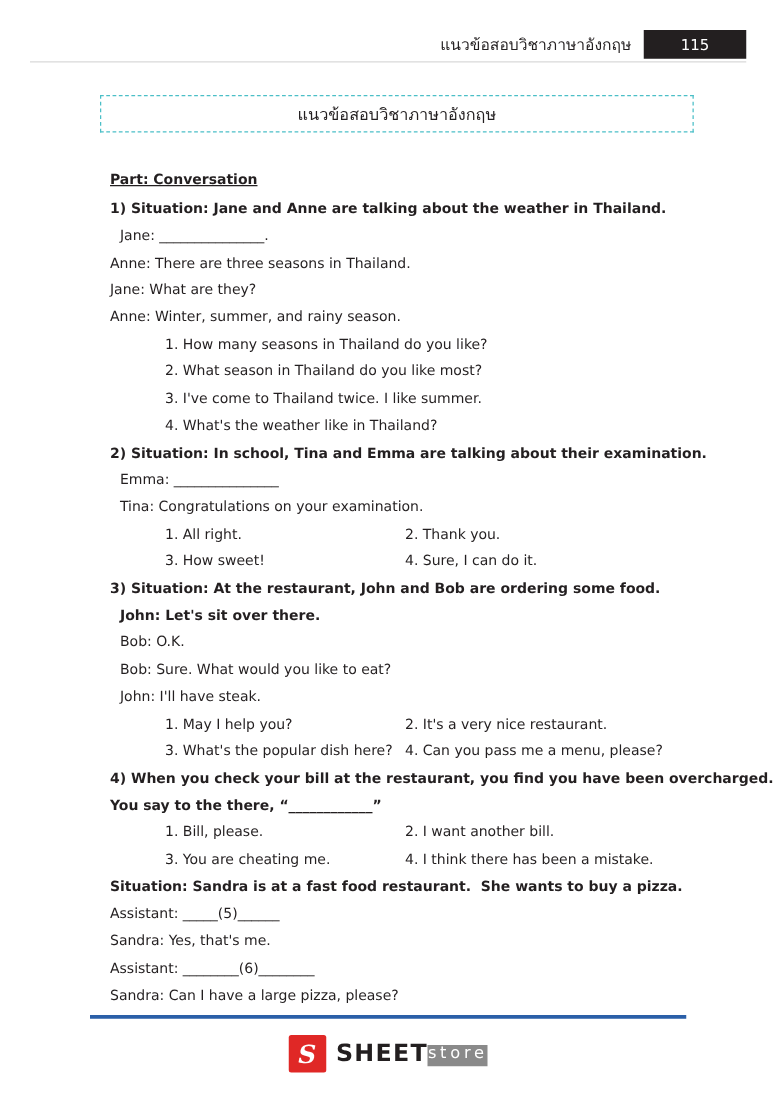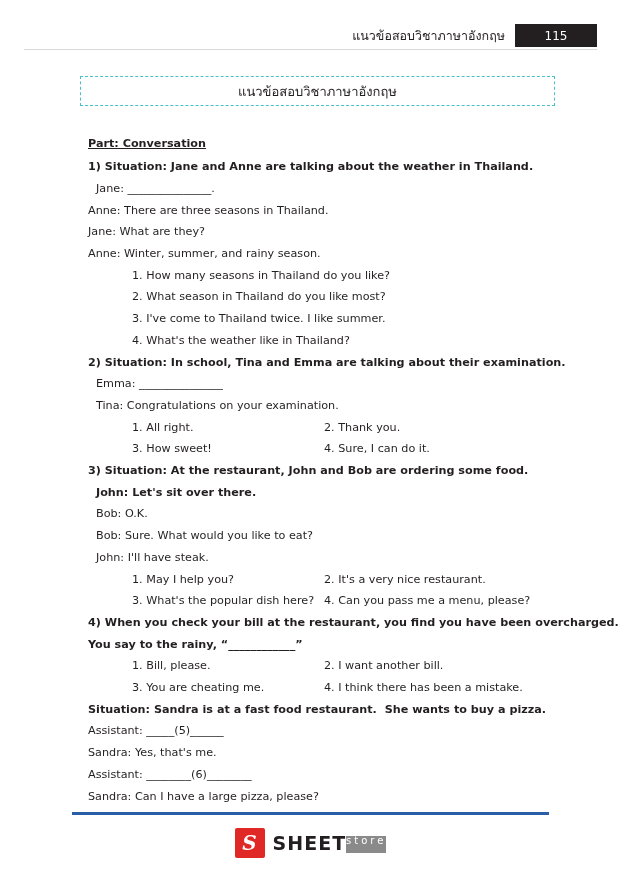--- a/index.html
+++ b/index.html
@@ -165,21 +165,21 @@
     flex-direction: row;
     line-height: 1;
   }
   .logo-text .main {
     font-size: 19px;
     font-weight: bold;
     letter-spacing: 1px;
     color: #231f20;
   }
   .logo-text .sub {
-    font-size: 10px;
+    font-size: 13px;
     letter-spacing: 3px;
     color: #ffffff;
     background: #8a8a8a;
     text-align: center;
     margin-top: 2px;
   }
 </style>
 </head>
 <body>
 
@@ -233,21 +233,21 @@
     <div class="two-col">
       <div class="c1">1. May I help you?</div>
       <div class="c2">2. It's a very nice restaurant.</div>
     </div>
     <div class="two-col">
       <div class="c1">3. What's the popular dish here?</div>
       <div class="c2">4. Can you pass me a menu, please?</div>
     </div>
 
     <div class="line row bold">4) When you check your bill at the restaurant, you find you have been overcharged.</div>
-    <div class="line row bold">You say to the rainy, “____________”</div>
+    <div class="line row bold">You say to the there, “____________”</div>
 
     <div class="two-col">
       <div class="c1">1. Bill, please.</div>
       <div class="c2">2. I want another bill.</div>
     </div>
     <div class="two-col">
       <div class="c1">3. You are cheating me.</div>
       <div class="c2">4. I think there has been a mistake.</div>
     </div>
 

